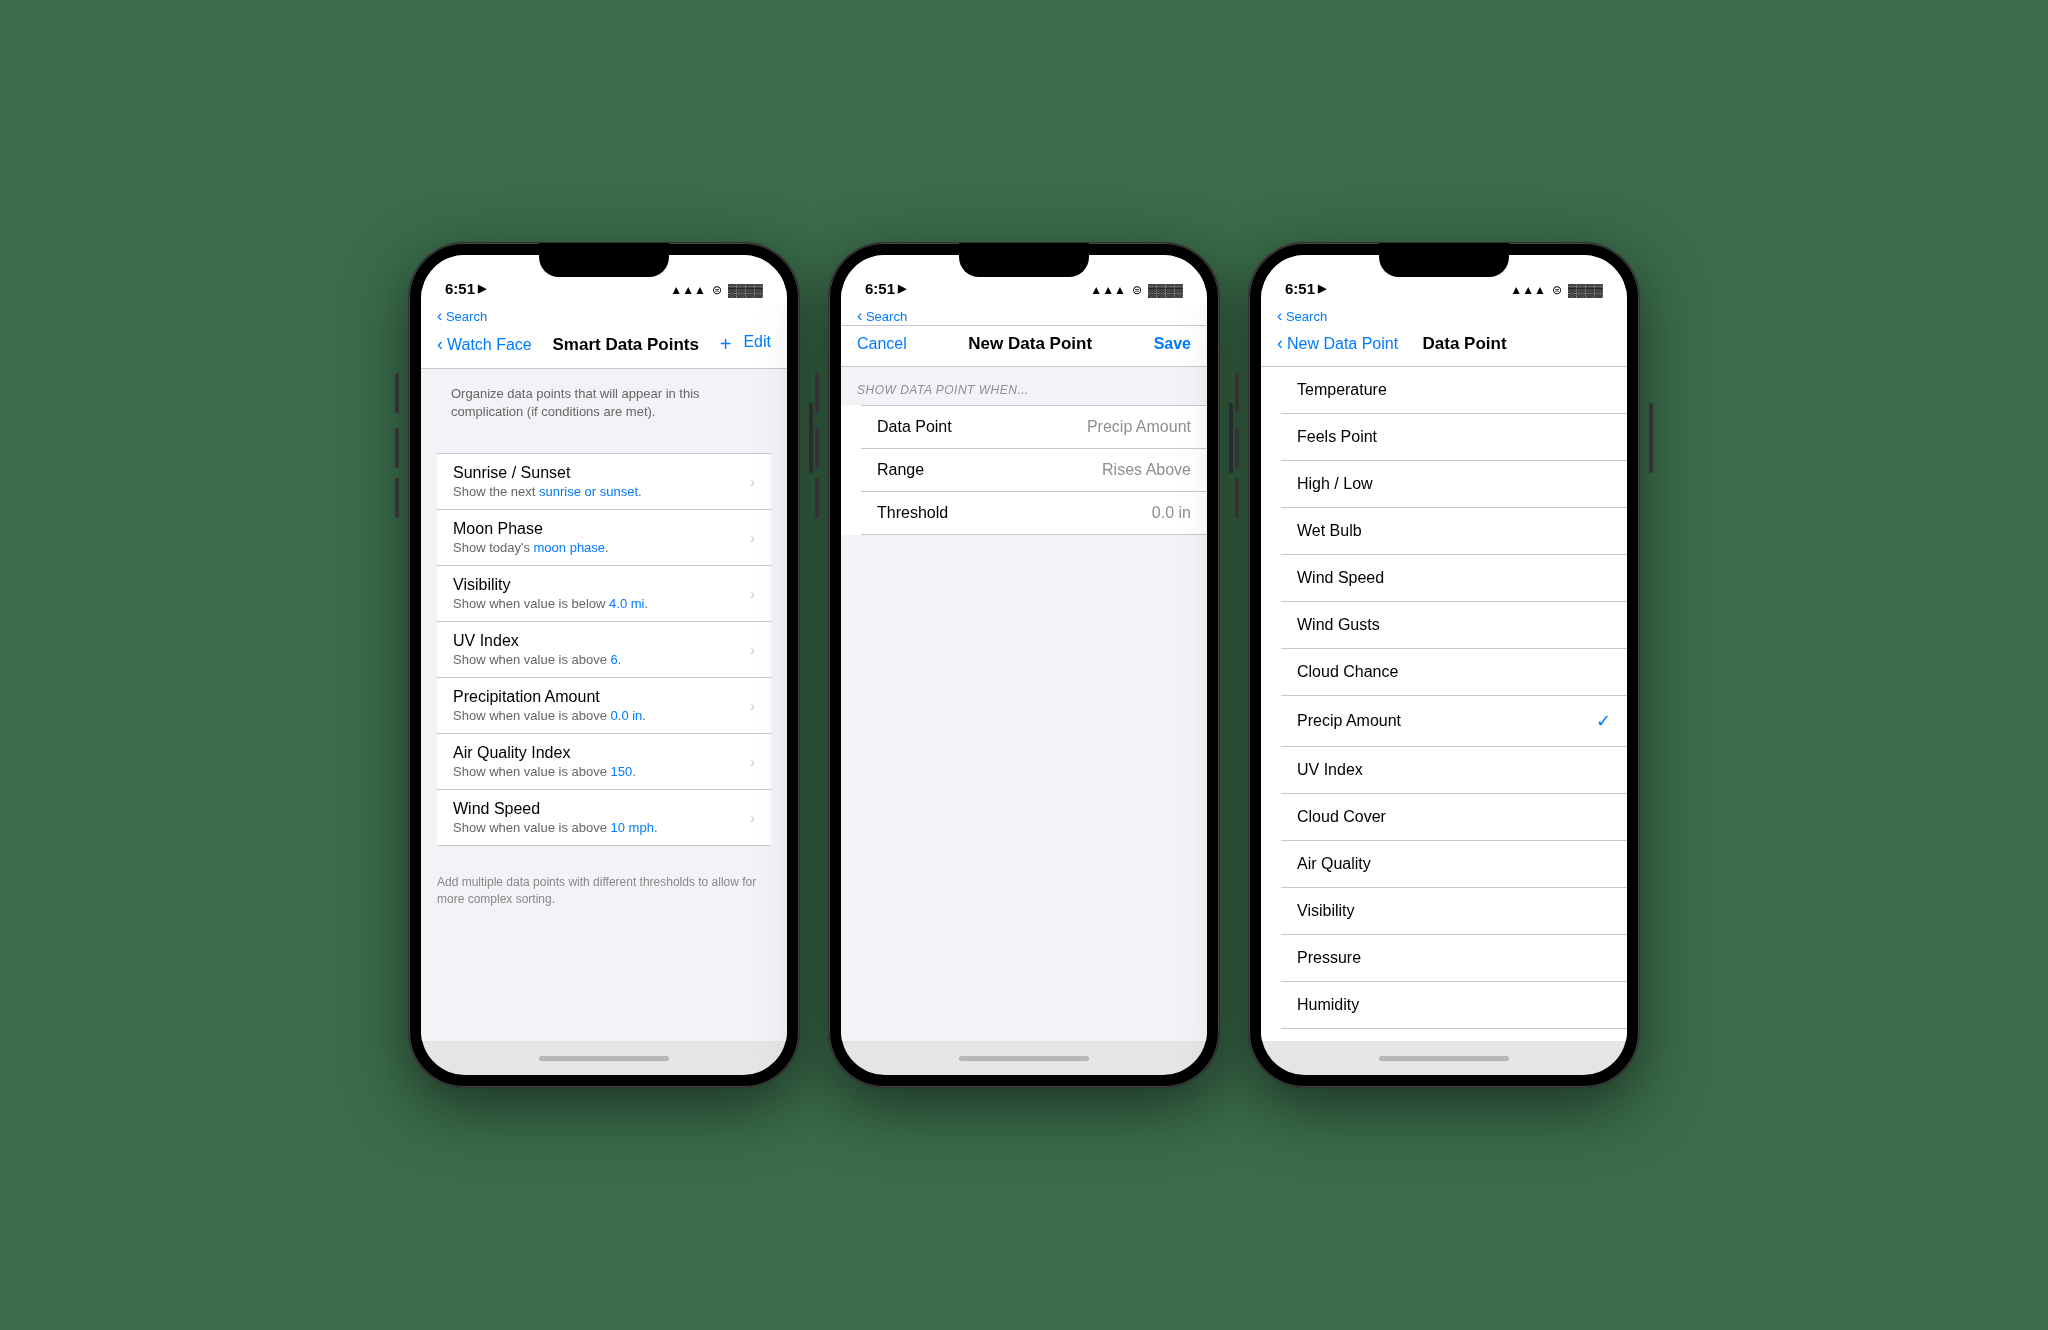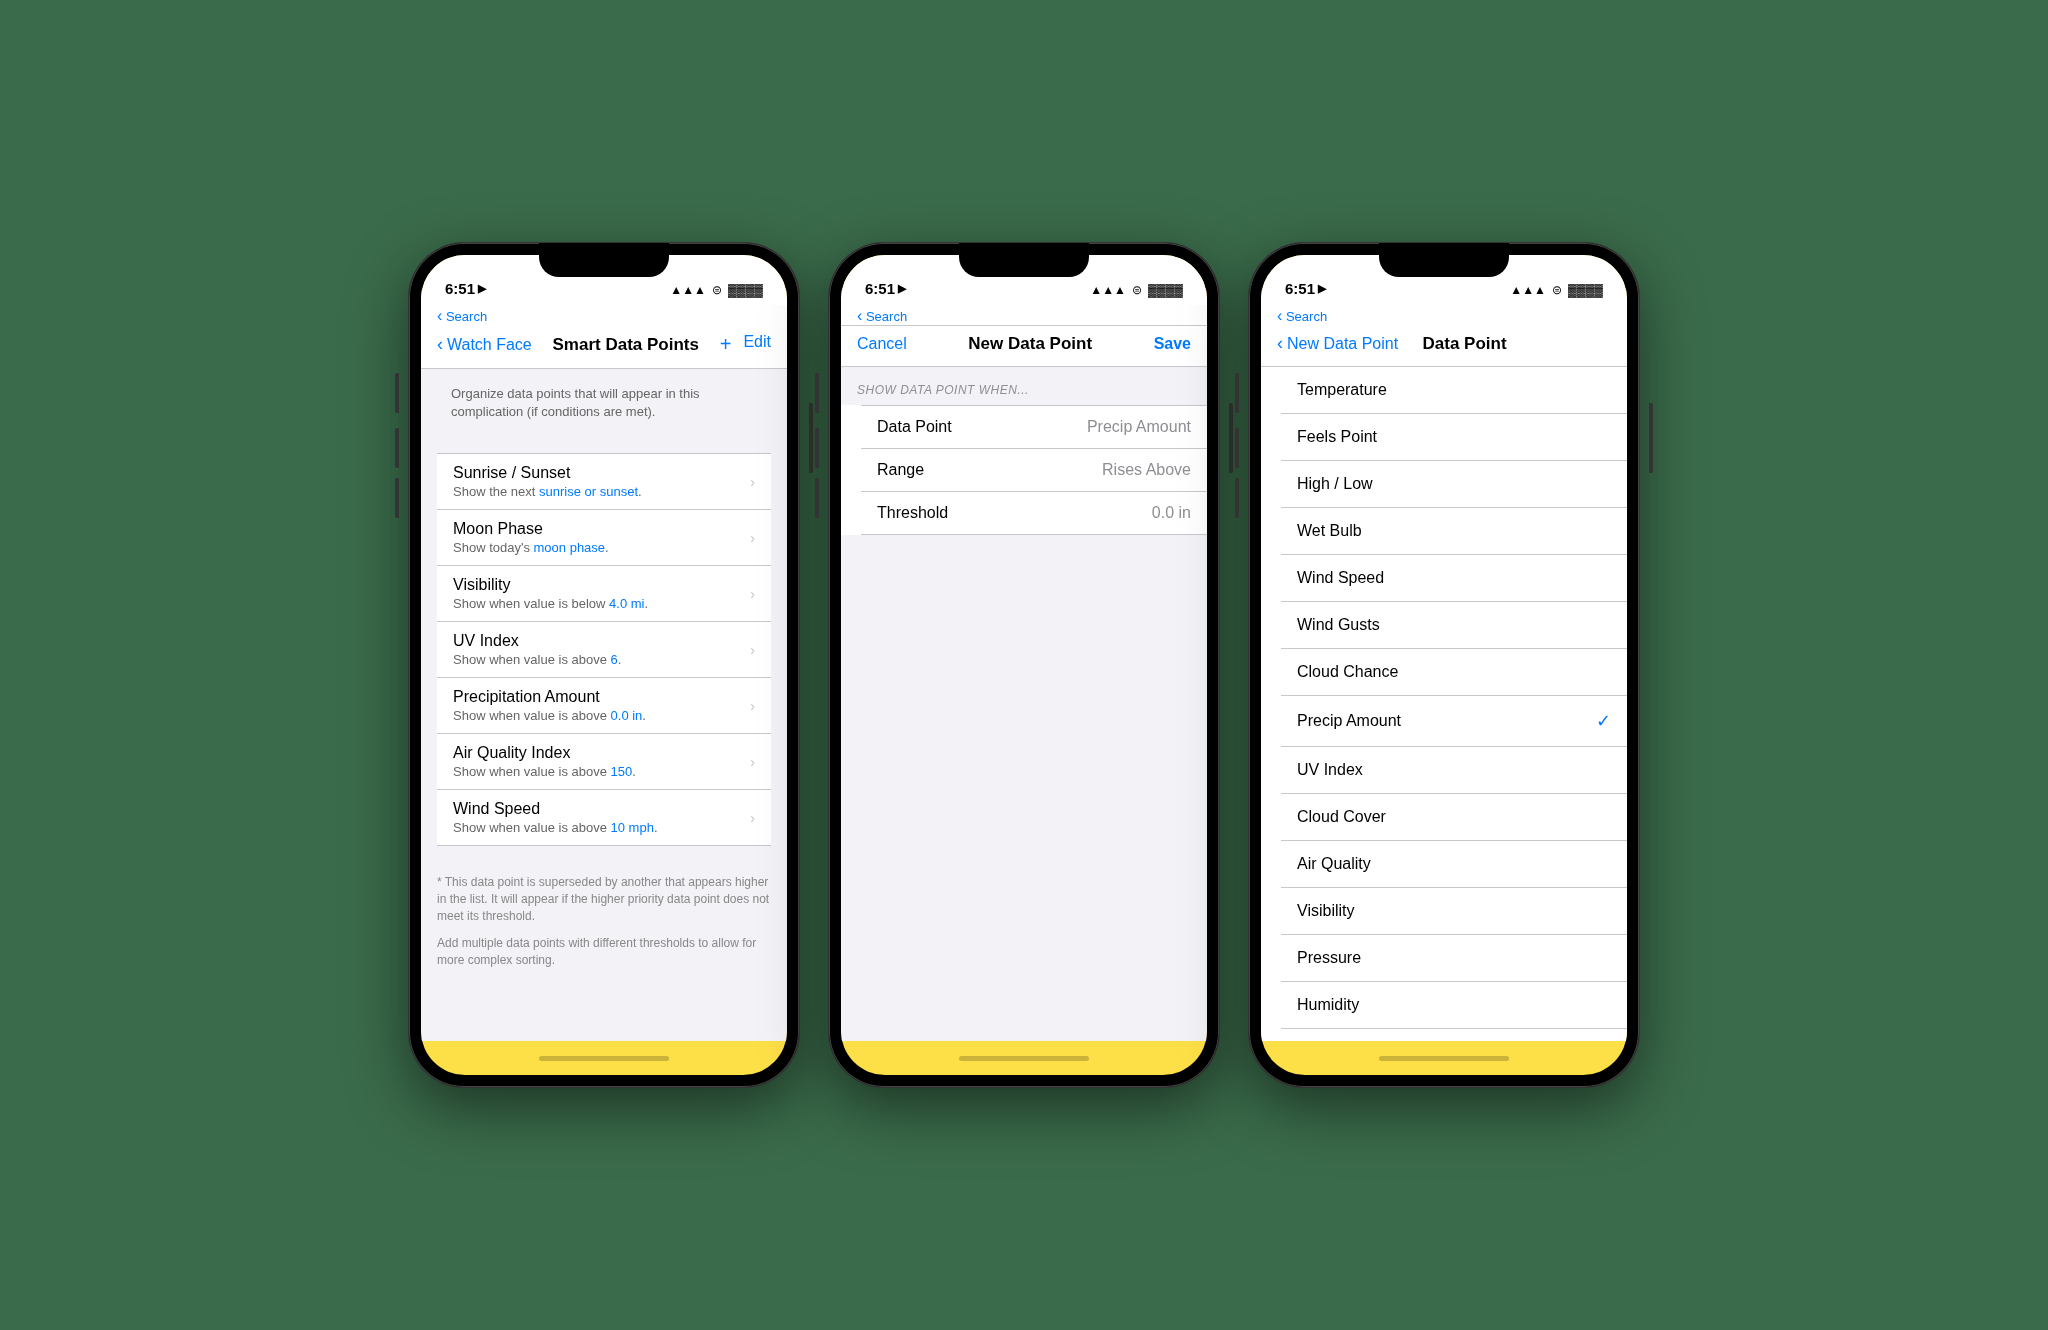--- a/index.html
+++ b/index.html
@@ -22,21 +22,21 @@
       height: 844px;
       background: #000;
       border-radius: 55px;
       padding: 12px;
       position: relative;
       box-shadow: 0 0 0 1px #333, inset 0 0 0 1px #444, 0 20px 60px rgba(0,0,0,0.5);
     }
     .phone-inner {
       width: 100%;
       height: 100%;
-      background: #fde047;
+      background: #e5e5e5;
       border-radius: 44px;
       overflow: hidden;
       position: relative;
       display: flex;
       flex-direction: column;
     }
     
     .notch {
       position: absolute;
       top: 0;
@@ -358,21 +358,20 @@
             </div>
             <div class="list-item">
               <div class="list-item-content">
                 <div class="list-item-title">Wind Speed</div>
                 <div class="list-item-subtitle">Show when value is above <span class="highlight">10 mph</span><span>.</span></div>
               </div>
               <span class="chevron">›</span>
             </div>
           </div>
         <div class="footer-notes">
-          <div class="footer-note">* This data point is superseded by another that appears higher in the list. It will appear if the higher priority data point does not meet its threshold.</div>
           <div class="footer-note">Add multiple data points with different thresholds to allow for more complex sorting.</div>
         </div>
       </div>
 
       <div class="home-indicator">
         <div class="home-bar"></div>
       </div>
     </div>
   </div>
 

